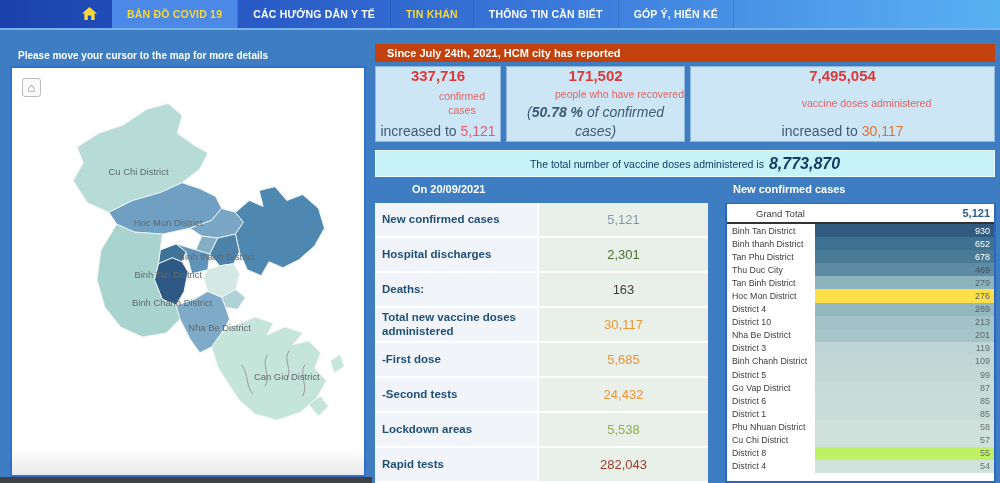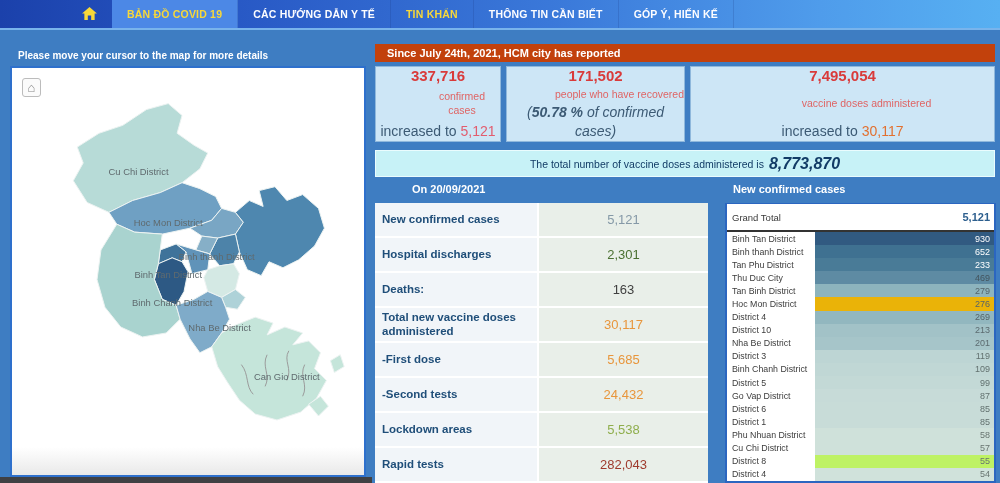--- a/index.html
+++ b/index.html
@@ -52,21 +52,21 @@
   .daily { position:absolute; left:375px; top:203px; width:333px; height:280px; background:#ffffff; }
   .trow { display:flex; height:33px; margin-bottom:2px; }
   .tlabel { width:162px; background:#f1f5f9; color:#1f4e79; font-size:11.5px; font-weight:bold;
             display:flex; align-items:center; padding:0 4px 0 7px; line-height:1.15; }
   .tval { flex:1; background:#e9efe9; margin-left:2px; font-size:13px; display:flex; align-items:center;
           justify-content:center; }
 
   
   .dist-panel { position:absolute; left:725px; top:203px; width:271px; height:280px; background:#ffffff;
                 border:2px solid #2b66c0; border-top-width:1px; }
-  .grand { display:flex; height:28px; align-items:center; border-bottom:2px solid #333333; }
+  .grand { display:flex; height:20px; align-items:center; border-bottom:2px solid #333333;padding-left:24px; }
   .grand .gname { width:88px; padding-left:5px; font-size:9.5px; color:#3a3a3a; }
   .grand .gval { flex:1; text-align:right; padding-right:4px; font-size:11px; font-weight:bold; color:#2d5f8e; }
   .drow { display:flex; height:13.1px; align-items:stretch; }
   .dname { width:88px; padding-left:5px; font-size:8.8px; color:#3c3c3c; display:flex; align-items:center;
            background:#ffffff; white-space:nowrap; }
   .dbar { flex:1; display:flex; align-items:center; justify-content:flex-end; padding-right:4px; font-size:9px; }
 
   svg text { font-family:"Liberation Sans", sans-serif; }
 </style>
 </head>
@@ -201,33 +201,33 @@
       <div class="drow">
         <div class="dname">Binh Tan District</div>
         <div class="dbar" style="background: rgb(49, 90, 129); color: rgb(255, 255, 255);">930</div>
       </div>
       <div class="drow">
         <div class="dname">Binh thanh District</div>
         <div class="dbar" style="background: rgb(63, 113, 145); color: rgb(255, 255, 255);">652</div>
       </div>
       <div class="drow">
         <div class="dname">Tan Phu District</div>
-        <div class="dbar" style="background: rgb(73, 123, 151); color: rgb(255, 255, 255);">233</div>
+        <div class="dbar" style="background: rgb(73, 123, 151); color: rgb(255, 255, 255);">678</div>
       </div>
       <div class="drow">
         <div class="dname">Thu Duc City</div>
         <div class="dbar" style="background: rgb(94, 139, 163); color: rgb(67, 84, 94);">469</div>
       </div>
       <div class="drow">
         <div class="dname">Tan Binh District</div>
         <div class="dbar" style="background: rgb(141, 180, 189); color: rgb(85, 100, 106);">279</div>
       </div>
       <div class="drow">
         <div class="dname">Hoc Mon District</div>
-        <div class="dbar" style="background: #eab308; color: rgb(85, 100, 106);">276</div>
+        <div class="dbar" style="background: #fde047; color: rgb(85, 100, 106);">276</div>
       </div>
       <div class="drow">
         <div class="dname">District 4</div>
         <div class="dbar" style="background: rgb(146, 183, 191); color: rgb(85, 100, 106);">269</div>
       </div>
       <div class="drow">
         <div class="dname">District 10</div>
         <div class="dbar" style="background: rgb(162, 194, 199); color: rgb(92, 107, 112);">213</div>
       </div>
       <div class="drow">

